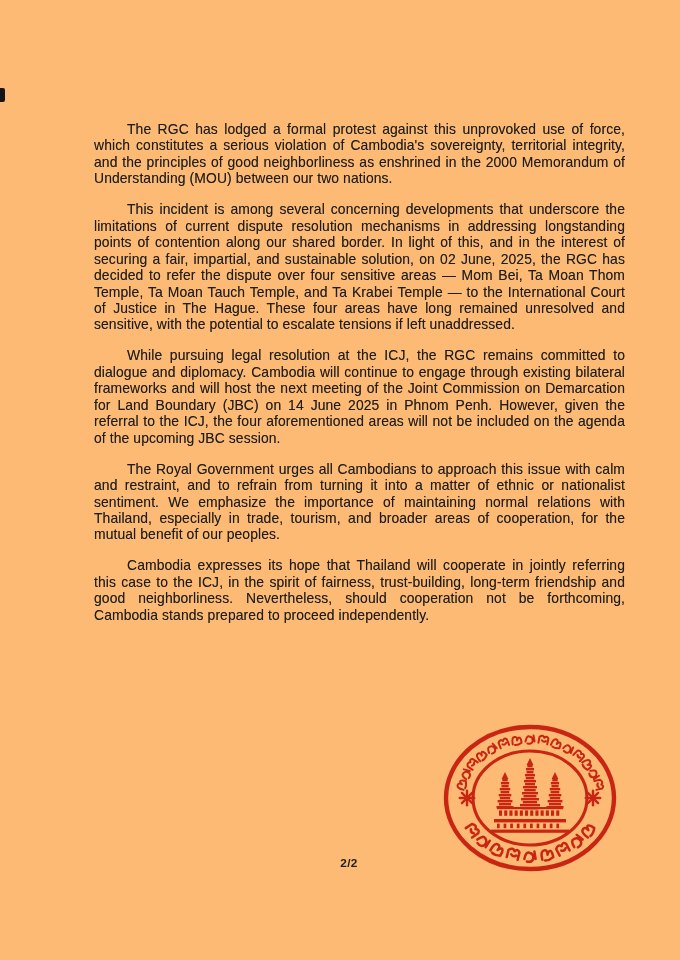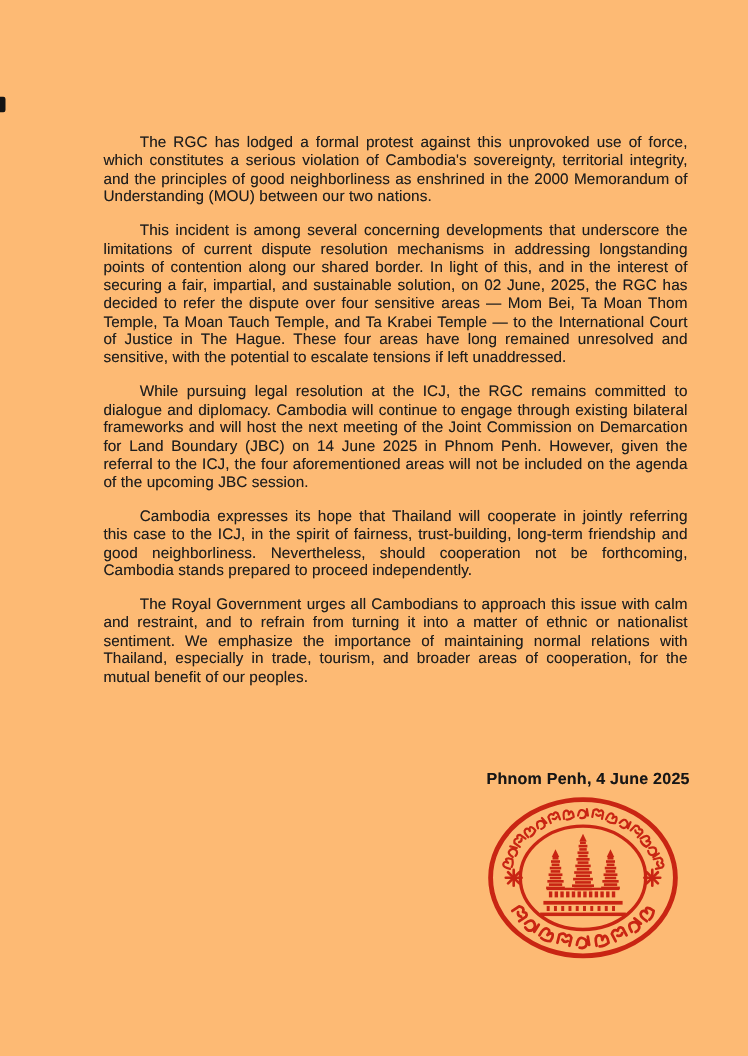--- a/index.html
+++ b/index.html
@@ -37,25 +37,24 @@
 <body>
 
 <div class="page">
 
   <div class="scan-mark"></div>
 
   <main class="doc-body">
     <p>The RGC has lodged a formal protest against this unprovoked use of force, which constitutes a serious violation of Cambodia's sovereignty, territorial integrity, and the principles of good neighborliness as enshrined in the 2000 Memorandum of Understanding (MOU) between our two nations.</p>
     <p>This incident is among several concerning developments that underscore the limitations of current dispute resolution mechanisms in addressing longstanding points of contention along our shared border. In light of this, and in the interest of securing a fair, impartial, and sustainable solution, on 02 June, 2025, the RGC has decided to refer the dispute over four sensitive areas — Mom Bei, Ta Moan Thom Temple, Ta Moan Tauch Temple, and Ta Krabei Temple — to the International Court of Justice in The Hague. These four areas have long remained unresolved and sensitive, with the potential to escalate tensions if left unaddressed.</p>
     <p>While pursuing legal resolution at the ICJ, the RGC remains committed to dialogue and diplomacy. Cambodia will continue to engage through existing bilateral frameworks and will host the next meeting of the Joint Commission on Demarcation for Land Boundary (JBC) on 14 June 2025 in Phnom Penh. However, given the referral to the ICJ, the four aforementioned areas will not be included on the agenda of the upcoming JBC session.</p>
+    <p>The Royal Government urges all Cambodians to approach this issue with calm and restraint, and to refrain from turning it into a matter of ethnic or nationalist sentiment. We emphasize the importance of maintaining normal relations with Thailand, especially in trade, tourism, and broader areas of cooperation, for the mutual benefit of our peoples.</p>
     <p>Cambodia expresses its hope that Thailand will cooperate in jointly referring this case to the ICJ, in the spirit of fairness, trust-building, long-term friendship and good neighborliness. Nevertheless, should cooperation not be forthcoming, Cambodia stands prepared to proceed independently.</p>
-    <p>The Royal Government urges all Cambodians to approach this issue with calm and restraint, and to refrain from turning it into a matter of ethnic or nationalist sentiment. We emphasize the importance of maintaining normal relations with Thailand, especially in trade, tourism, and broader areas of cooperation, for the mutual benefit of our peoples.</p>
   </main>
 
-  <div class="dateline">Phnom Penh, 4 June 2025</div>
 
   <div class="seal">
     <svg viewBox="0 0 176 150" aria-hidden="true">
       <g>
           <ellipse cx="88" cy="75" rx="84" ry="71" fill="none" stroke="#c8271c" stroke-width="4.4"></ellipse>
         </g>
       <g>
           <ellipse cx="88" cy="75" rx="57" ry="47" fill="none" stroke="#c8271c" stroke-width="3.1"></ellipse>
         </g>
       <g>
@@ -159,14 +158,15 @@
           <rect x="88.0" y="100.6" width="2.7" height="4.6" fill="#c8271c"></rect>
           <rect x="94.6" y="100.6" width="2.7" height="4.6" fill="#c8271c"></rect>
           <rect x="101.2" y="100.6" width="2.7" height="4.6" fill="#c8271c"></rect>
           <rect x="107.8" y="100.6" width="2.7" height="4.6" fill="#c8271c"></rect>
           <rect x="114.4" y="100.6" width="2.7" height="4.6" fill="#c8271c"></rect>
           <rect x="49" y="106.6" width="78" height="3.2" fill="#c8271c"></rect>
         </g>
     </svg>
   </div>
 
+  <div class="page-number">2/2</div>
 
 </div>
 
 </body></html>

